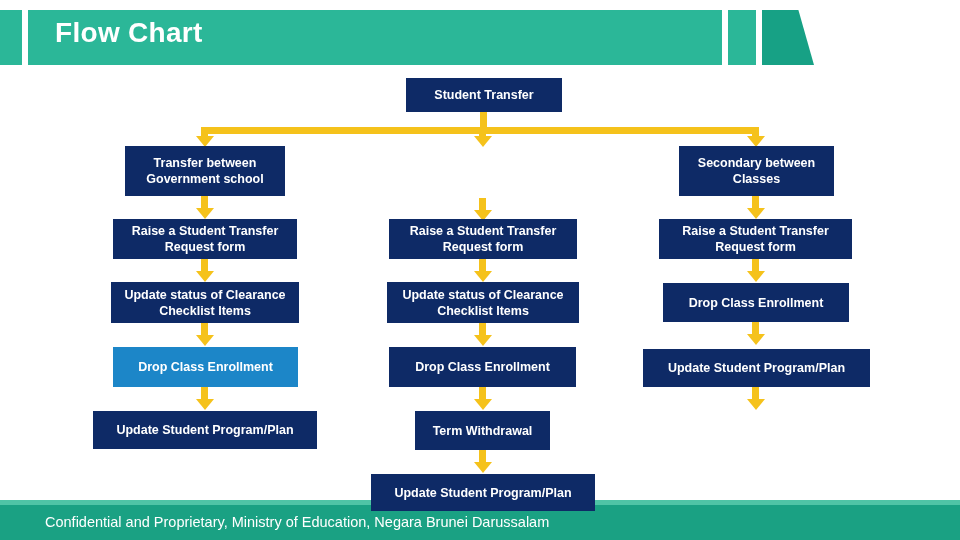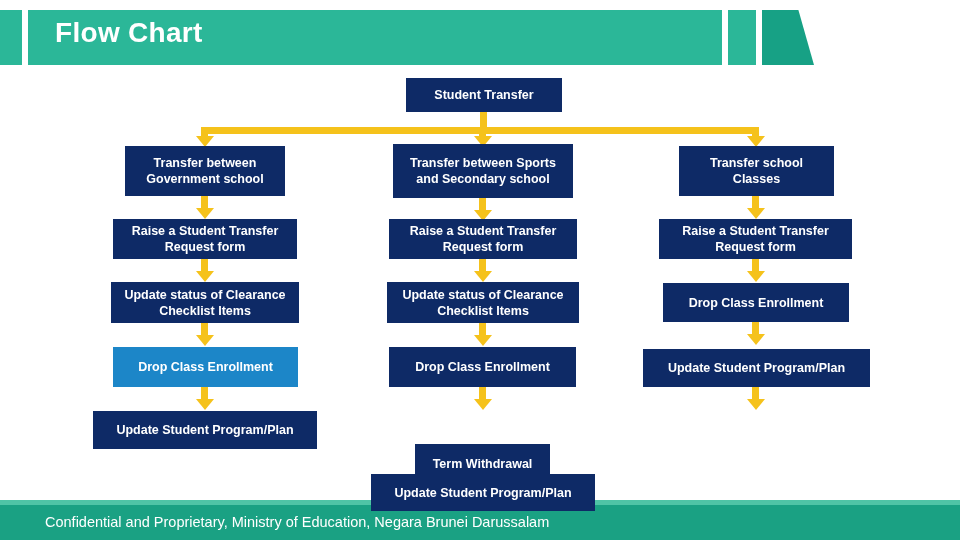--- a/index.html
+++ b/index.html
@@ -153,43 +153,42 @@
   <div class="node" style="left:111px; top:274px; width:188px; height:41px;">Update status of Clearance Checklist Items</div>
   <div class="vline" style="left:201px; top:315px; height:16px;"></div>
   <div class="arrow" style="left:196px; top:327px;"></div>
 
   <div class="node light" style="left:113px; top:339px; width:185px; height:40px;">Drop Class Enrollment</div>
   <div class="vline" style="left:201px; top:379px; height:16px;"></div>
   <div class="arrow" style="left:196px; top:391px;"></div>
 
   <div class="node" style="left:93px; top:403px; width:224px; height:38px;">Update Student Program/Plan</div>
 
-  <div class="node" style="left:393px; top:136px; width:180px; height:54px;">Transfer between Sports and Secondary school</div>
   <div class="vline" style="left:479px; top:190px; height:16px;"></div>
   <div class="arrow" style="left:474px; top:202px;"></div>
 
   <div class="node" style="left:389px; top:211px; width:188px; height:40px;">Raise a Student Transfer Request form</div>
   <div class="vline" style="left:479px; top:251px; height:16px;"></div>
   <div class="arrow" style="left:474px; top:263px;"></div>
 
   <div class="node" style="left:387px; top:274px; width:192px; height:41px;">Update status of Clearance Checklist Items</div>
   <div class="vline" style="left:479px; top:315px; height:16px;"></div>
   <div class="arrow" style="left:474px; top:327px;"></div>
 
   <div class="node" style="left:389px; top:339px; width:187px; height:40px;">Drop Class Enrollment</div>
   <div class="vline" style="left:479px; top:379px; height:16px;"></div>
   <div class="arrow" style="left:474px; top:391px;"></div>
 
-  <div class="node" style="left:415px; top:403px; width:135px; height:39px;margin-top:33px;">Term Withdrawal</div>
+  <div class="node" style="left:415px; top:403px; width:135px; height:39px;">Term Withdrawal</div>
   <div class="vline" style="left:479px; top:442px; height:16px;"></div>
   <div class="arrow" style="left:474px; top:454px;"></div>
 
   <div class="node" style="left:371px; top:466px; width:224px; height:37px;">Update Student Program/Plan</div>
 
-  <div class="node" style="left:679px; top:138px; width:155px; height:50px;">Transfer school Classes</div>
+  <div class="node" style="left:679px; top:138px; width:155px; height:50px;">Secondary between Classes</div>
   <div class="vline" style="left:752px; top:188px; height:16px;"></div>
   <div class="arrow" style="left:747px; top:200px;"></div>
 
   <div class="node" style="left:659px; top:211px; width:193px; height:40px;">Raise a Student Transfer Request form</div>
   <div class="vline" style="left:752px; top:251px; height:16px;"></div>
   <div class="arrow" style="left:747px; top:263px;"></div>
 
   <div class="node" style="left:663px; top:275px; width:186px; height:39px;">Drop Class Enrollment</div>
   <div class="vline" style="left:752px; top:314px; height:16px;"></div>
   <div class="arrow" style="left:747px; top:326px;"></div>

